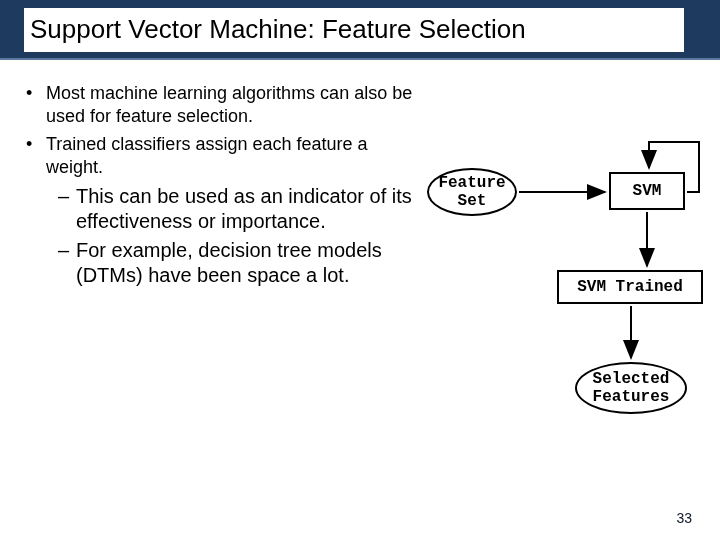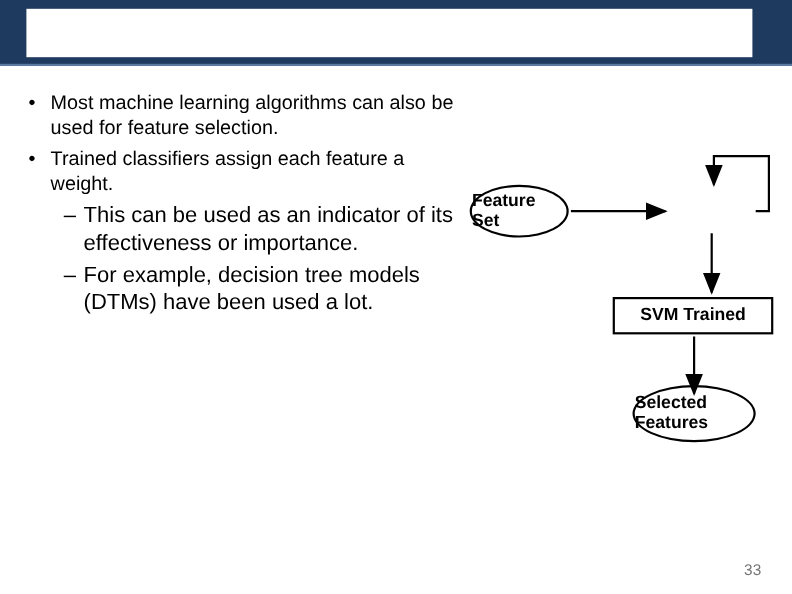--- a/index.html
+++ b/index.html
@@ -81,84 +81,88 @@
     position: relative;
   }
   .diagram {
     position: relative;
     width: 280px;
     height: 340px;
   }
   .node {
     position: absolute;
     background: #fff;
+    text-align: center;
     font-size: 16px;
     font-weight: bold;
     display: flex;
     align-items: center;
     justify-content: center;
     line-height: 1.15;
+    font-family: Liberation Mono, monospace;
   }
   .ellipse {
     border: 2px solid #000;
     border-radius: 50%;
   }
   .rect {
     border: 2px solid #000;
   }
   .feature-set {
     left: 0px; top: 86px; width: 90px; height: 48px;
   }
   .svm-box {
     left: 182px; top: 90px; width: 76px; height: 38px;
   }
   .weights-box {
     left: 130px; top: 188px; width: 146px; height: 34px;
   }
   .selected {
-    left: 148px; top: 268px; width: 112px; height: 52px;
+    left: 148px; top: 280px; width: 112px; height: 52px;
   }
   svg.arrows {
     position: absolute;
     left: 0; top: 0;
     width: 280px; height: 340px;
     pointer-events: none;
   }
   .page-num {
     position: absolute;
     right: 28px;
     bottom: 14px;
     font-size: 14px;
-    color: #737373;
+    color: #0f172a;
   }
 </style>
 </head>
 <body>
 
 <div class="title-bar">
   <div class="title-bg"></div>
+  <div class="title-fg">Support Vector Machine: Feature Selection</div>
 </div>
 
 <div class="content">
   <div class="text-col">
     <ul class="level1">
       <li>Most machine learning algorithms can also be used for feature selection.</li>
       <li>
         <span>Trained classifiers assign each feature a weight.</span>
         <ul class="level2">
           <li>This can be used as an indicator of its effectiveness or importance.</li>
-          <li>For example, decision tree models (DTMs) have been used a lot.</li>
+          <li>For example, decision tree models (DTMs) have been space a lot.</li>
         </ul>
       </li>
     </ul>
   </div>
 
   <div class="diagram-col">
     <div class="diagram">
       <div class="node ellipse feature-set">Feature Set</div>
+      <div class="node rect svm-box">SVM</div>
       <div class="node rect weights-box">SVM Trained</div>
       <div class="node ellipse selected">Selected Features</div>
       <svg class="arrows">
         <defs>
           <marker id="ah" markerWidth="10" markerHeight="8" refX="9" refY="4" orient="auto">
             <path d="M0,0 L10,4 L0,8 Z" fill="#000"></path>
           </marker>
         </defs>
 
         <line x1="92" y1="110" x2="178" y2="110" stroke="#000" stroke-width="2" marker-end="url(#ah)"></line>

